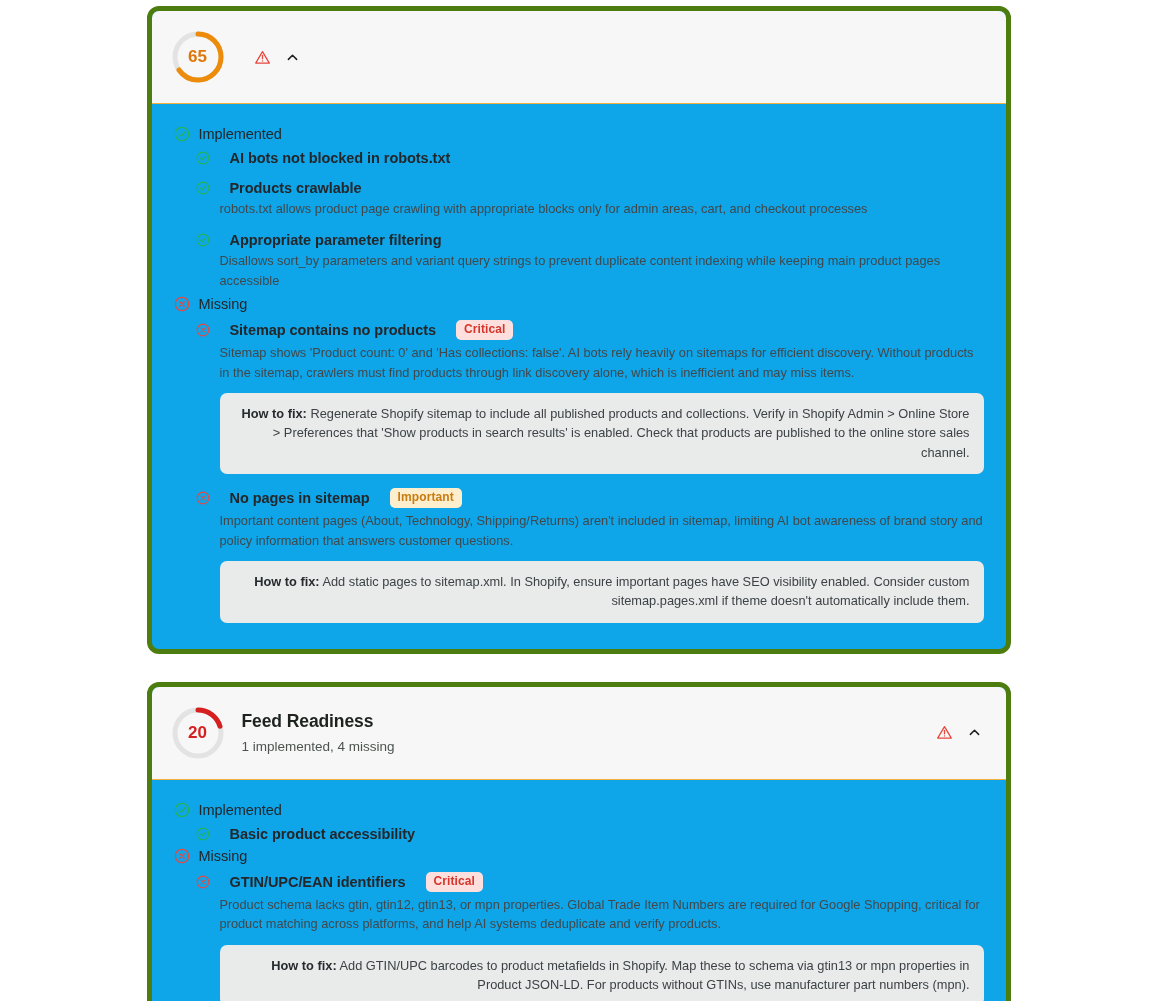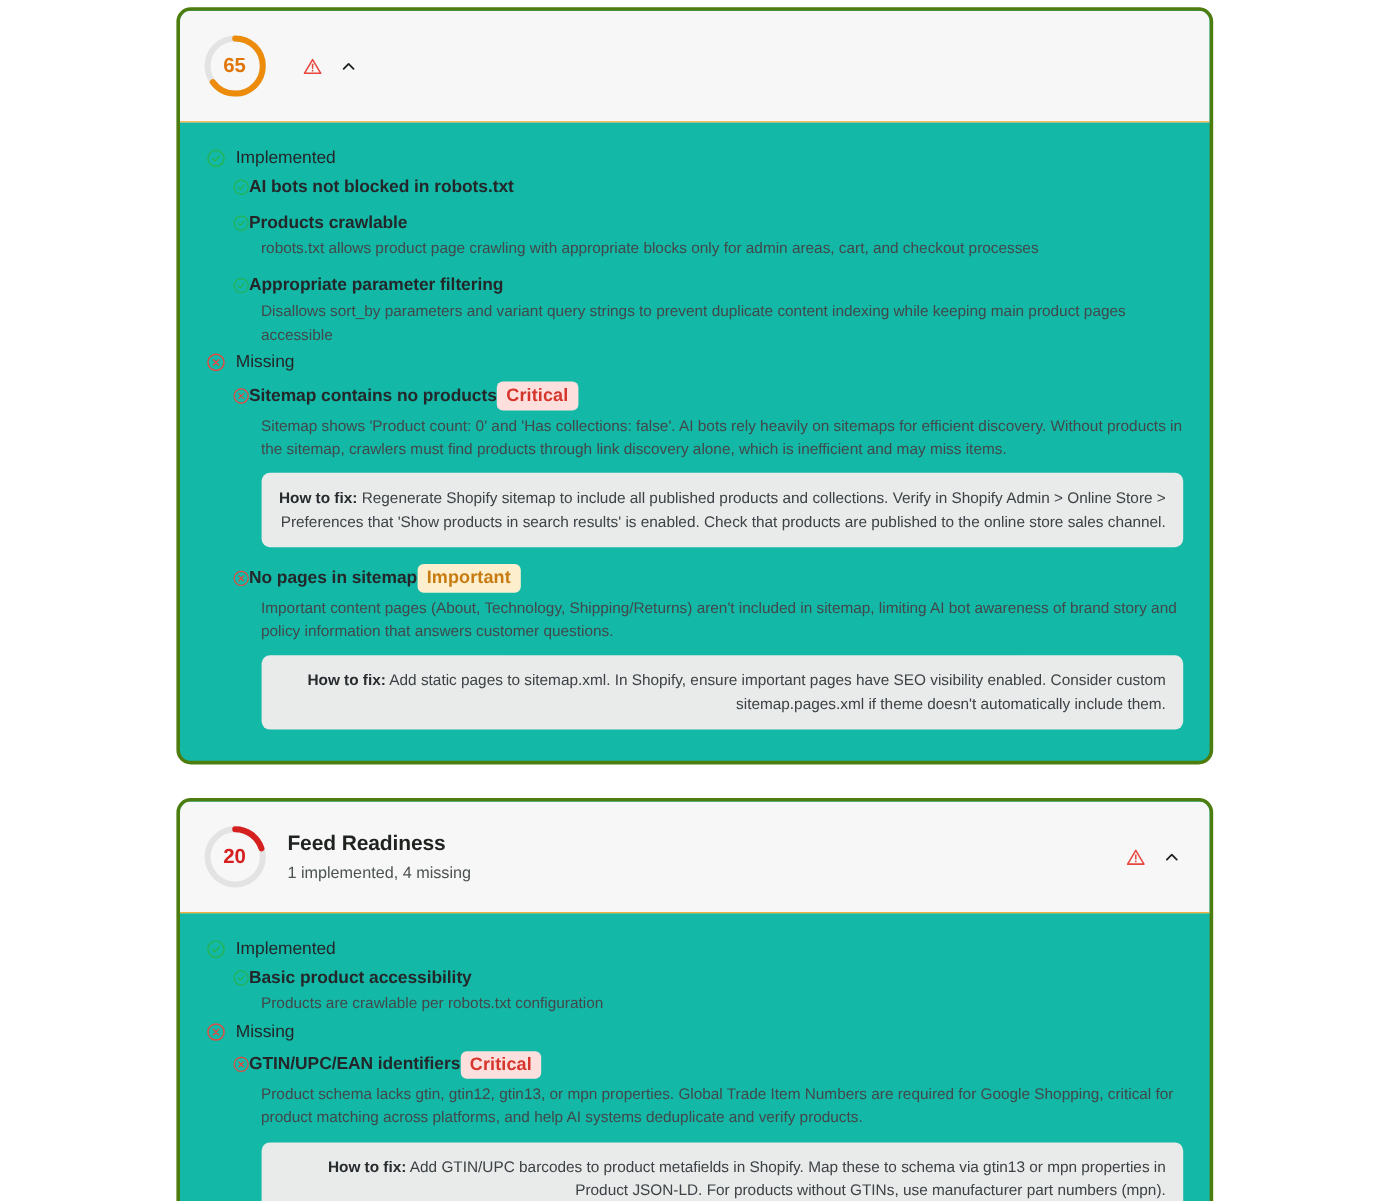--- a/index.html
+++ b/index.html
@@ -19,22 +19,22 @@
     position: relative;
   }
   .cards-wrap {
     width: 864px;
     margin: 0 auto;
     padding-top: 6px;
   }
 
   
   .card {
-    background: #14b8a6;
-    border: 3px solid #4d7c0f;
+    background: #0ea5e9;
+    border: 5px solid #4d7c0f;
     border-radius: 12px;
     margin-bottom: 28px;
     overflow: hidden;
   }
 
   .card-header {
     display: flex;
     align-items: center;
     padding: 18px 24px 18px 18px;
     background: #f6f7f6;
@@ -111,32 +111,32 @@
     letter-spacing: -0.05px;
   }
 
   .items { margin-left: 22px; }
   .item { margin-bottom: 14px; }
   .item:last-child { margin-bottom: 0; }
 
   .item-title-row {
     display: flex;
     align-items: center;
-    gap: 0;
+    gap: 20px;
     margin-bottom: 3px;
   }
   .item-title {
     font-size: 14.5px;
     font-weight: 700;
     color: #23272a;
     letter-spacing: -0.05px;
   }
   .badge {
     display: inline-block;
-    font-size: 15px;
+    font-size: 12px;
     font-weight: 700;
     padding: 3px 8px 3px 8px;
     border-radius: 5px;
     line-height: 1.15;
     letter-spacing: 0.1px;
   }
   .badge-critical { background: #fde0de; color: #d6352b; }
   .badge-important { background: #fdefcd; color: #c87b10; }
 
   .item-desc {
@@ -327,21 +327,20 @@
               <div class="item">
                 <div class="item-title-row">
                   <span class="ico">
                     <svg width="14" height="14" viewBox="0 0 20 20" fill="none">
                       <circle cx="10" cy="10" r="8.4" stroke="#22b455" stroke-width="1.5" fill="none"></circle>
                       <path d="M6.4 10.2 L8.9 12.6 L13.6 7.4" stroke="#22b455" stroke-width="1.5" stroke-linecap="round" stroke-linejoin="round" fill="none"></path>
                     </svg>
                   </span>
                   <span class="item-title">Basic product accessibility</span>
                 </div>
-                <div class="item-desc">Products are crawlable per robots.txt configuration</div>
               </div>
             </div>
           </div>
           <div class="group">
             <div class="group-head">
               <span class="ico">
                 <svg width="16" height="16" viewBox="0 0 20 20" fill="none">
                   <circle cx="10" cy="10" r="8.4" stroke="#e8473f" stroke-width="1.5" fill="none"></circle>
                   <path d="M7.2 7.2 L12.8 12.8 M12.8 7.2 L7.2 12.8" stroke="#e8473f" stroke-width="1.5" stroke-linecap="round" fill="none"></path>
                 </svg>

